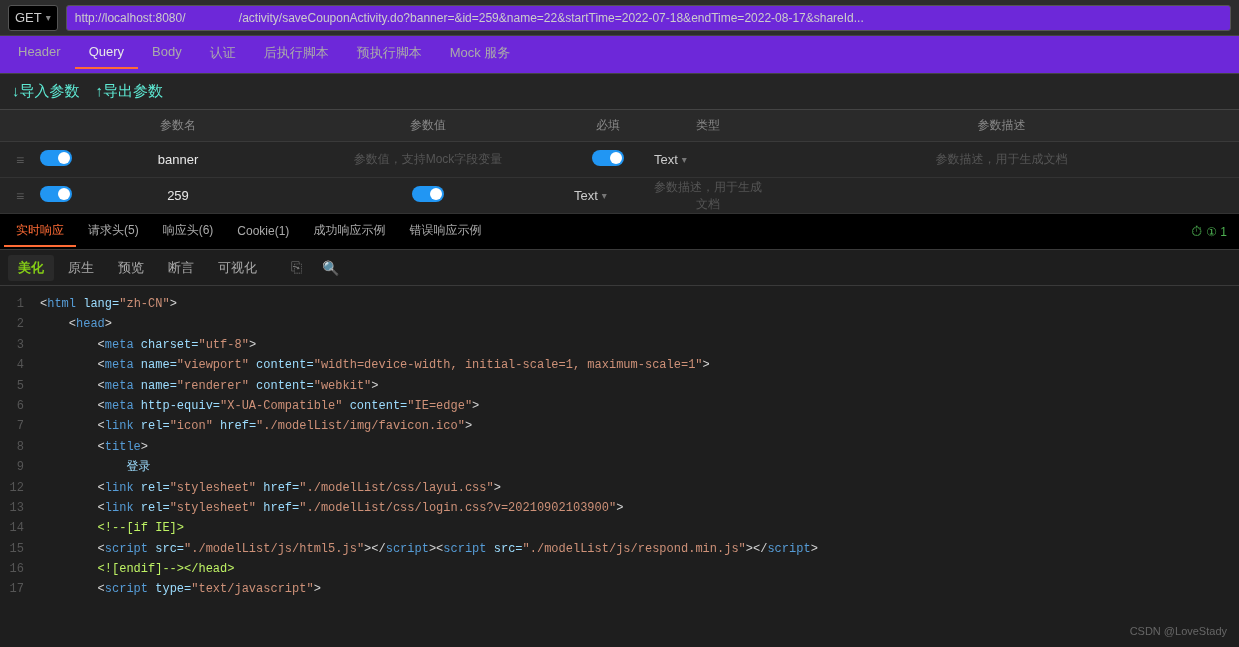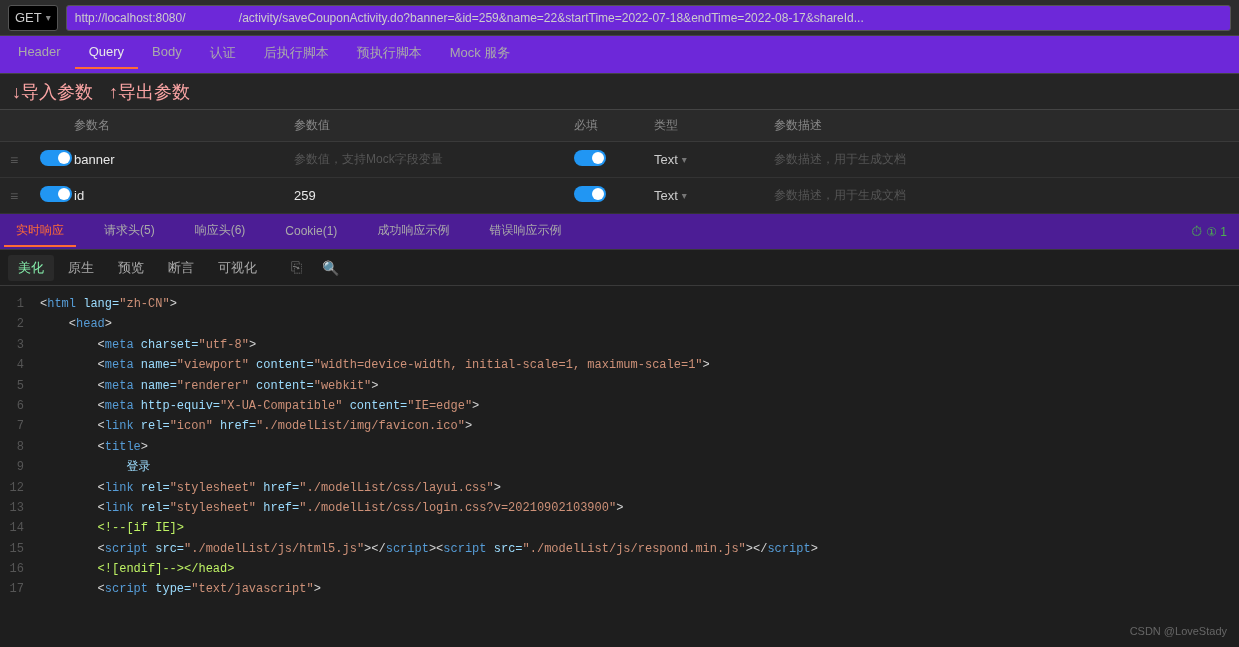--- a/index.html
+++ b/index.html
@@ -76,29 +76,30 @@
       background: #252525;
       border-bottom: 1px solid #444;
       height: 36px;
       padding: 0 12px;
       gap: 16px;
     }
     .params-btn {
       display: flex;
       align-items: center;
       gap: 5px;
-      color: #fca5a5;
-      cursor: pointer;
-      font-size: 18px;
+      color: #5eead4;
+      cursor: pointer;
+      font-size: 15px;
     }
 
     
     .params-table {
       background: #252525;
       width: 100%;
+      text-align: center;
     }
     .table-header {
       display: grid;
       grid-template-columns: 32px 32px 220px 280px 80px 120px 1fr;
       background: #2a2a2a;
       border-bottom: 1px solid #3a3a3a;
       height: 32px;
       align-items: center;
       padding: 0 4px;
     }
@@ -147,25 +148,24 @@
     }
     .type-arrow {
       color: #777;
       font-size: 10px;
     }
 
     
     .bottom-tab-bar {
       display: flex;
       align-items: center;
-      background: #4c1d95;
+      background: #000000;
       border-bottom: 1px solid #3a3a3a;
       height: 36px;
       padding: 0 4px;
-      gap: 16px;
     }
     .bottom-tab {
       padding: 6px 12px;
       cursor: pointer;
       color: #aaa;
       font-size: 12px;
       border-bottom: 2px solid transparent;
       white-space: nowrap;
     }
     .bottom-tab.active {
@@ -194,21 +194,22 @@
     }
     .view-btn {
       padding: 4px 10px;
       cursor: pointer;
       color: #aaa;
       font-size: 13px;
       border-radius: 3px;
     }
     .view-btn.active {
       background: #2a2a2a;
-      color: #86efac;
+      color: #84cc16;
+      font-weight: bold;
     }
     .view-icon {
       padding: 4px 8px;
       cursor: pointer;
       color: #777;
       font-size: 14px;
     }
 
     
     .code-view {
@@ -330,21 +331,20 @@
     </div>
   </div>
 
   <div class="table-row">
     <div style="padding:0 6px;">
       <span class="drag-handle">≡</span>
     </div>
     <div style="padding:0 4px;">
       <span class="toggle"></span>
     </div>
-    <div style="padding:0 6px;color:#e8e8e8;font-size:13px;">id</div>
     <div style="padding:0 6px;color:#e8e8e8;font-size:13px;">259</div>
     <div style="padding:0 6px;">
       <span class="toggle"></span>
     </div>
     <div style="padding:0 6px;">
       <span class="type-cell">
         <span>Text</span>
         <span class="type-arrow">▾</span>
       </span>
     </div>

